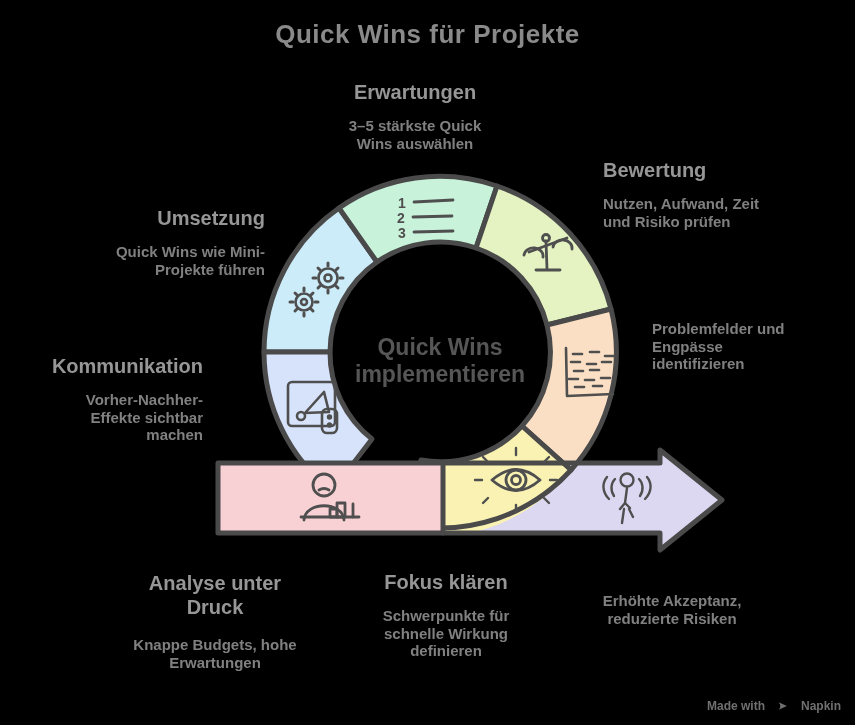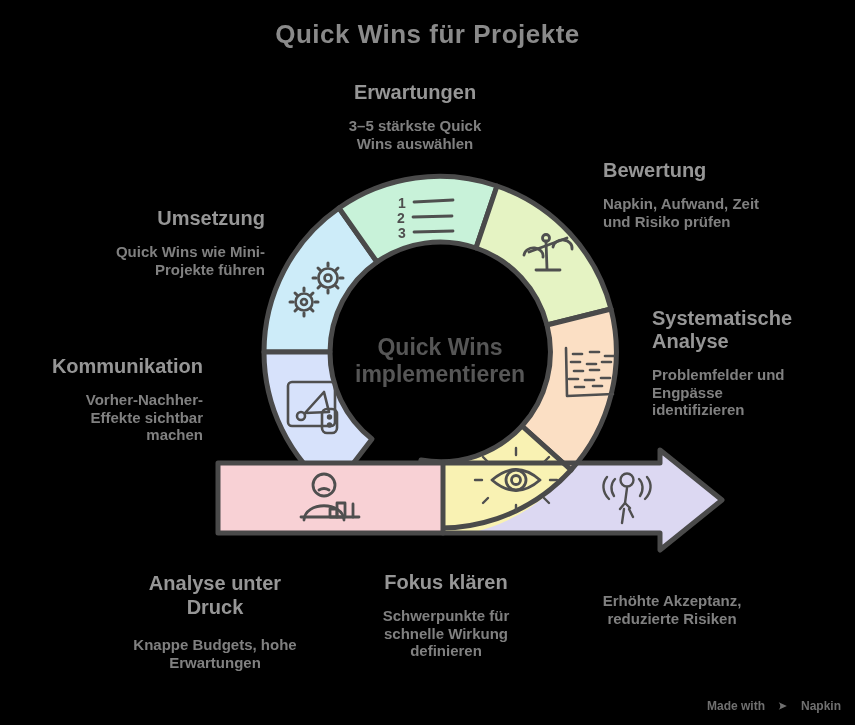--- a/index.html
+++ b/index.html
@@ -166,27 +166,25 @@
   </svg>
 
   <div class="lbl ta-c" style="left:265px;top:81px;width:300px">
     <div class="h">Erwartungen</div>
     <div class="b">3–5 stärkste Quick
 Wins auswählen</div>
   </div>
 
   <div class="lbl ta-l" style="left:603px;top:159px;width:230px">
     <div class="h">Bewertung</div>
-    <div class="b">Napkin, Aufwand, Zeit
+    <div class="b">Nutzen, Aufwand, Zeit
 und Risiko prüfen</div>
   </div>
 
   <div class="lbl ta-l" style="left:652px;top:307px;width:185px">
-    <div class="h">Systematische
-Analyse</div>
     <div class="b">Problemfelder und
 Engpässe
 identifizieren</div>
   </div>
 
   <div class="lbl ta-r" style="right:590px;top:207px;width:245px">
     <div class="h">Umsetzung</div>
     <div class="b">Quick Wins wie Mini-
 Projekte führen</div>
   </div>

